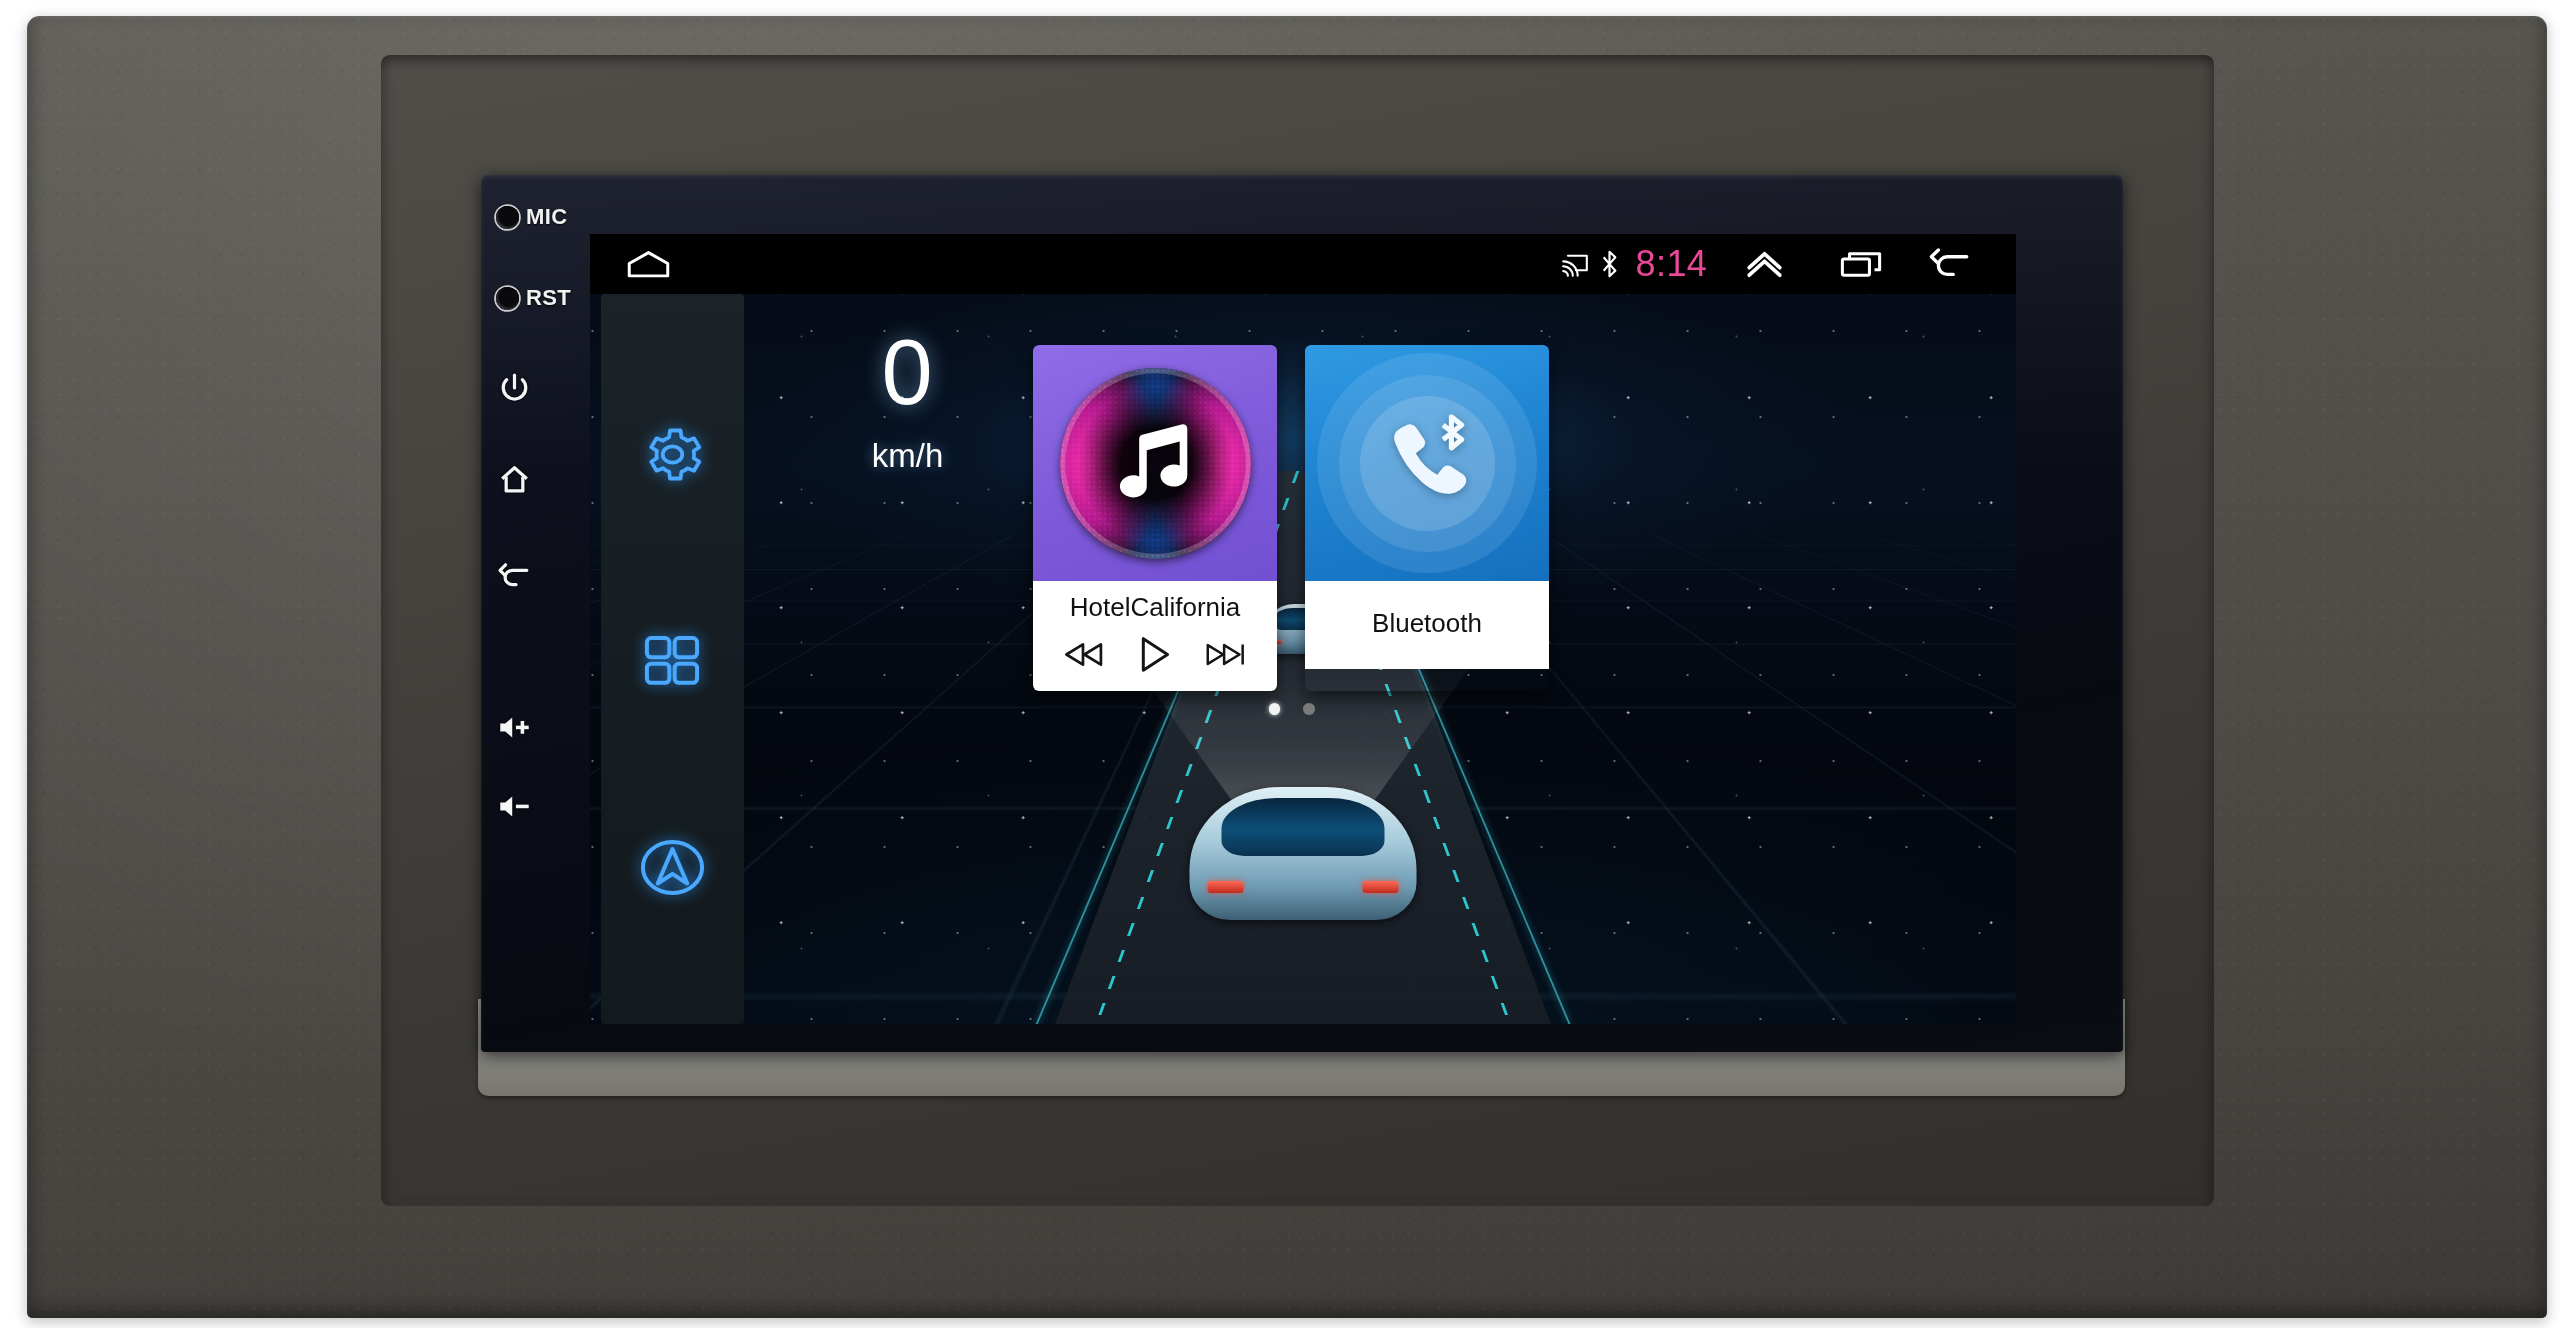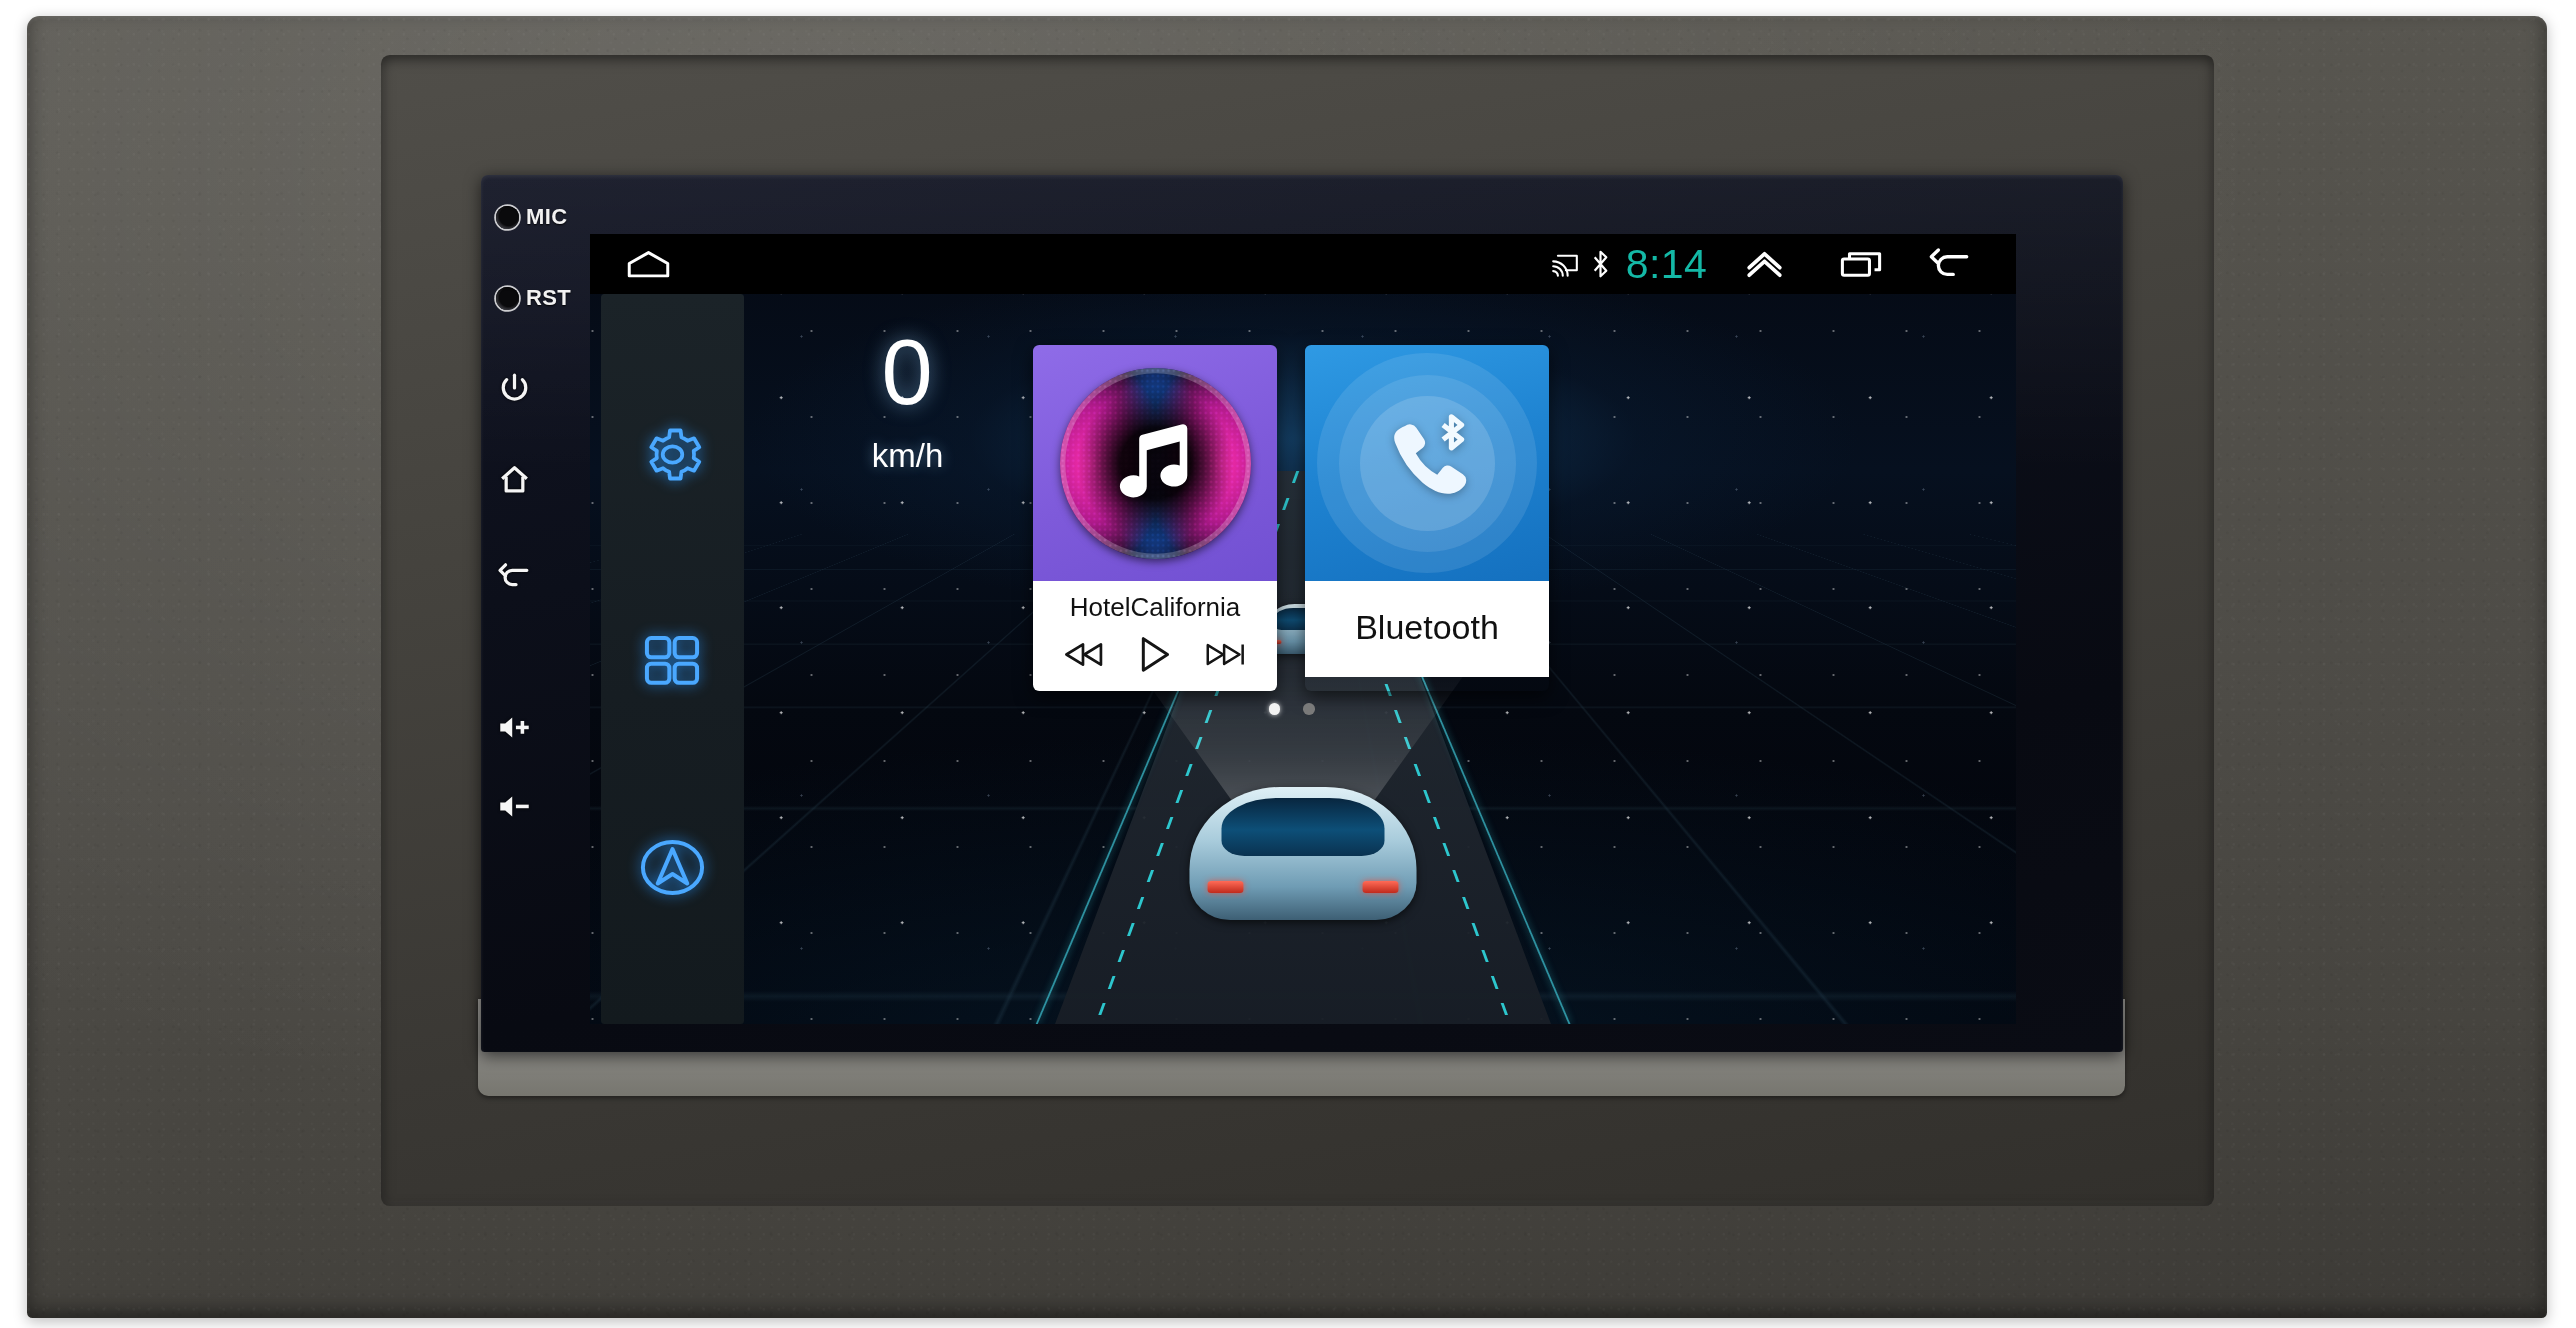--- a/index.html
+++ b/index.html
@@ -156,21 +156,21 @@
                text-shadow:0 0 19.5px rgba(150,210,255,.55); }
   .speed .unit{ font-size:33px; font-weight:400; margin-top:22px;
                 text-shadow:0 0 12.4px rgba(150,210,255,.45); }
 
   
   .statusbar{ position:absolute; left:0; top:0; right:0; height:60px; background:#000;
               display:flex; align-items:center; }
   .sb-home{ margin-left:32px; }
   .sb-right{ position:absolute; right:19.5px; top:0; height:60px; display:flex; align-items:center; gap:0; }
   .sb-item{ display:flex; align-items:center; justify-content:center; height:60px; }
-  .sb-clock{ color:#14b8a6; font-size:41px; font-weight:400; padding:0 8.9px; letter-spacing:0.4px;text-align:right; }
+  .sb-clock{ color:#ec4899; font-size:36px; font-weight:400; padding:0 8.9px; letter-spacing:0.4px;text-align:right; }
   .ico{ display:block; }
 
   
   .dock{ position:absolute; left:10.6px; top:60px; width:143px; height:730px;
          background:linear-gradient(180deg,#1b2328 0%,#161d22 55%,#131a1e 100%);
          border-radius:3.5px; display:flex; flex-direction:column;
          align-items:center; justify-content:space-around; padding:57px 0 53px; }
   .dock-btn{ width:78px; height:78px; display:flex; align-items:center; justify-content:center; }
   .blue{ filter: drop-shadow(0 0 6.2px rgba(40,150,255,.85)); }
 
@@ -199,21 +199,21 @@
            position:relative; }
   .ring{ position:absolute; border-radius:50%; background:rgba(255,255,255,.10); }
   .r1{ width:220px; height:220px; } .r2{ width:177px; height:177px; }
   .r3{ width:135px; height:135px; background:rgba(255,255,255,.15); }
 
   .track{ text-align:center; font-size:26px; color:#111; padding:10.6px 5.3px 5.3px;
           white-space:nowrap; overflow:hidden; }
   .transport{ display:flex; align-items:center; justify-content:space-around;
               padding:3.5px 16px 14px; }
   .tbtn{ width:55px; height:46px; display:flex; align-items:center; justify-content:center; }
-  .btlabel{ text-align:center; font-size:34px; color:#111; padding:26.6px 5.3px 30px; }
+  .btlabel{ text-align:center; font-size:26px; color:#111; padding:26.6px 5.3px 30px; }
 
   
   .dots{ position:absolute; left:443px; top:469px; width:517px; display:flex;
          justify-content:center; gap:23px; }
   .dot{ width:11.5px; height:11.5px; border-radius:50%; background:#7a7a7a; }
   .dot.on{ background:#f2f2f2; box-shadow:0 0 5.3px rgba(255,255,255,.8); }
 </style>
 </head>
 <body>
 

